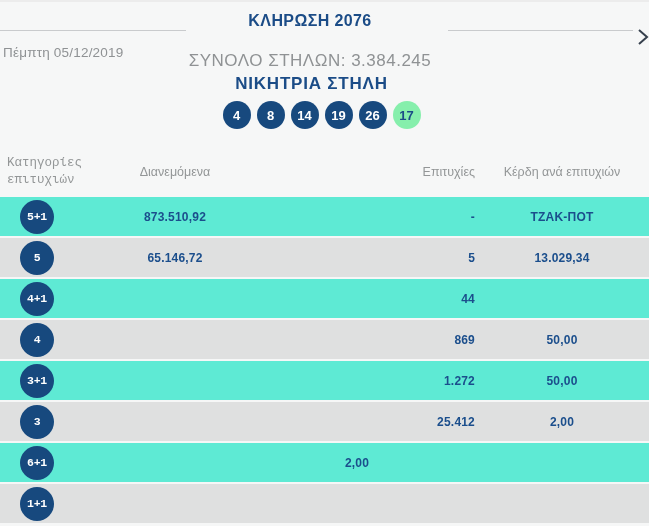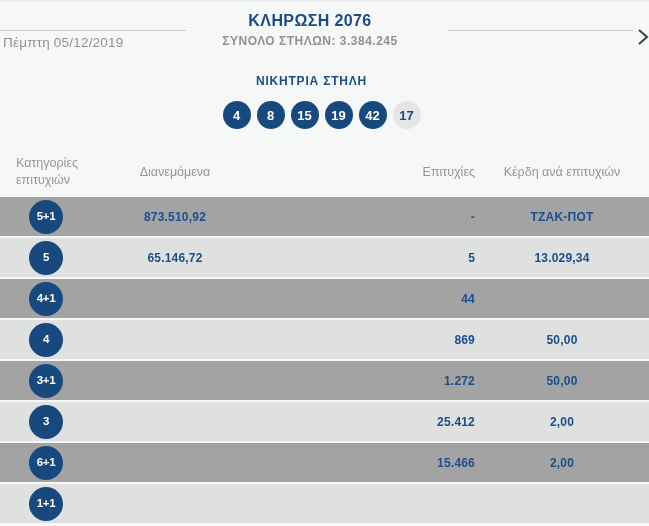--- a/index.html
+++ b/index.html
@@ -13,69 +13,69 @@
     background:#F6F7F7;
     overflow:hidden;
     border-top:2px solid #ECECEC;
   }
 
   
   .hdr-line{position:absolute;height:1px;background:#C9CBCD;top:28px;}
   .hdr-line.left{left:0;width:186px;}
   .hdr-line.right{left:448px;width:185px;}
   .draw-date{
-    position:absolute;left:3px;top:33px;
+    position:absolute;left:3px;top:43px;
     font-size:13.5px;color:#8F9294;letter-spacing:.2px;
   }
   .hdr-center{position:absolute;left:0;top:0;width:620px;text-align:center;}
   .draw-title{
     margin-top:10px;
     font-size:16px;font-weight:bold;color:#1B4C87;letter-spacing:.4px;
   }
   .draw-subtitle{
-    margin-top:4px;
-    font-size:12px;color:#8F9294;letter-spacing:.5px;font-weight:bold;
+    margin-top:21px;
+    font-size:17px;color:#8F9294;letter-spacing:.5px;
   }
   .next-btn{
     position:absolute;right:-2px;top:25px;width:16px;height:20px;
     cursor:pointer;background:none;border:none;padding:0;
   }
 
   
   .win-label{
     position:absolute;left:0;right:26px;top:72px;text-align:center;
-    font-size:12px;font-weight:bold;color:#1B4C87;letter-spacing:.8px;
+    font-size:17px;font-weight:bold;color:#1B4C87;letter-spacing:.8px;
   }
   .balls{
     position:absolute;left:0;right:6px;top:99px;
     display:flex;justify-content:center;gap:6px;
   }
   .ball{
     width:28px;height:28px;border-radius:50%;
     background:#17497E;color:#ffffff;
     font-size:13px;font-weight:bold;
     display:flex;align-items:center;justify-content:center;
   }
-  .ball.joker{background:#e5e5e5;color:#1B4C87;}
+  .ball.joker{background:#86efac;color:#1B4C87;}
 
   
   .table{position:absolute;left:0;top:145px;width:649px;}
   .thead{
     display:flex;align-items:center;height:50px;
     color:#939697;font-size:12.5px;
   }
   .c{box-sizing:border-box;}
-  .c1{width:80px;padding-left:16px;line-height:1.35;}
+  .c1{width:80px;padding-left:7px;line-height:1.35;font-family:Liberation Mono, monospace;}
   .c2{width:190px;text-align:center;}
   .c3{width:205px;text-align:right;}
   .c4{width:174px;text-align:center;}
   .trow{
     display:flex;align-items:center;height:39px;margin-bottom:2px;
   }
-  .trow.light{background:#a3a3a3;}
+  .trow.light{background:#5eead4;}
   .trow.dark{background:#DFE0E0;}
   .badge{
     margin-left:13px;
     width:34px;height:34px;border-radius:50%;
     background:#17497E;color:#ffffff;
     font-size:11.5px;font-weight:bold;letter-spacing:-.3px;
     display:flex;align-items:center;justify-content:center;
   }
   .val{
     color:#1B4E8C;font-size:12px;font-weight:bold;letter-spacing:.2px;
@@ -98,23 +98,23 @@
       <svg width="14" height="20" viewBox="0 0 14 20">
         <polyline points="3,3 11,10 3,17" fill="none" stroke="#36404D" stroke-width="2"></polyline>
       </svg>
     </span>
   </button>
 
   <div class="win-label">ΝΙΚΗΤΡΙΑ ΣΤΗΛΗ</div>
   <div class="balls">
     <span class="ball">4</span>
     <span class="ball">8</span>
-    <span class="ball">15</span>
+    <span class="ball">14</span>
     <span class="ball">19</span>
-    <span class="ball">42</span>
+    <span class="ball">26</span>
     <span class="ball joker">17</span>
   </div>
 
   <div class="table">
     <div class="thead">
       <div class="c c1">Κατηγορίες επιτυχιών</div>
       <div class="c c2">Διανεμόμενα</div>
       <div class="c c3">Επιτυχίες</div>
       <div class="c c4">Κέρδη ανά επιτυχιών</div>
     </div>
@@ -164,21 +164,20 @@
         </div>
       <div class="c c2 val"></div>
       <div class="c c3 val">25.412</div>
       <div class="c c4 val">2,00</div>
     </div>
     <div class="trow light">
       <div class="c c1">
           <span class="badge">6+1</span>
         </div>
       <div class="c c2 val"></div>
-      <div class="c c3 val">15.466</div>
       <div class="c c4 val">2,00</div>
     </div>
     <div class="trow dark">
       <div class="c c1">
           <span class="badge">1+1</span>
         </div>
       <div class="c c2 val"></div>
     </div>
   </div>
 </div>

